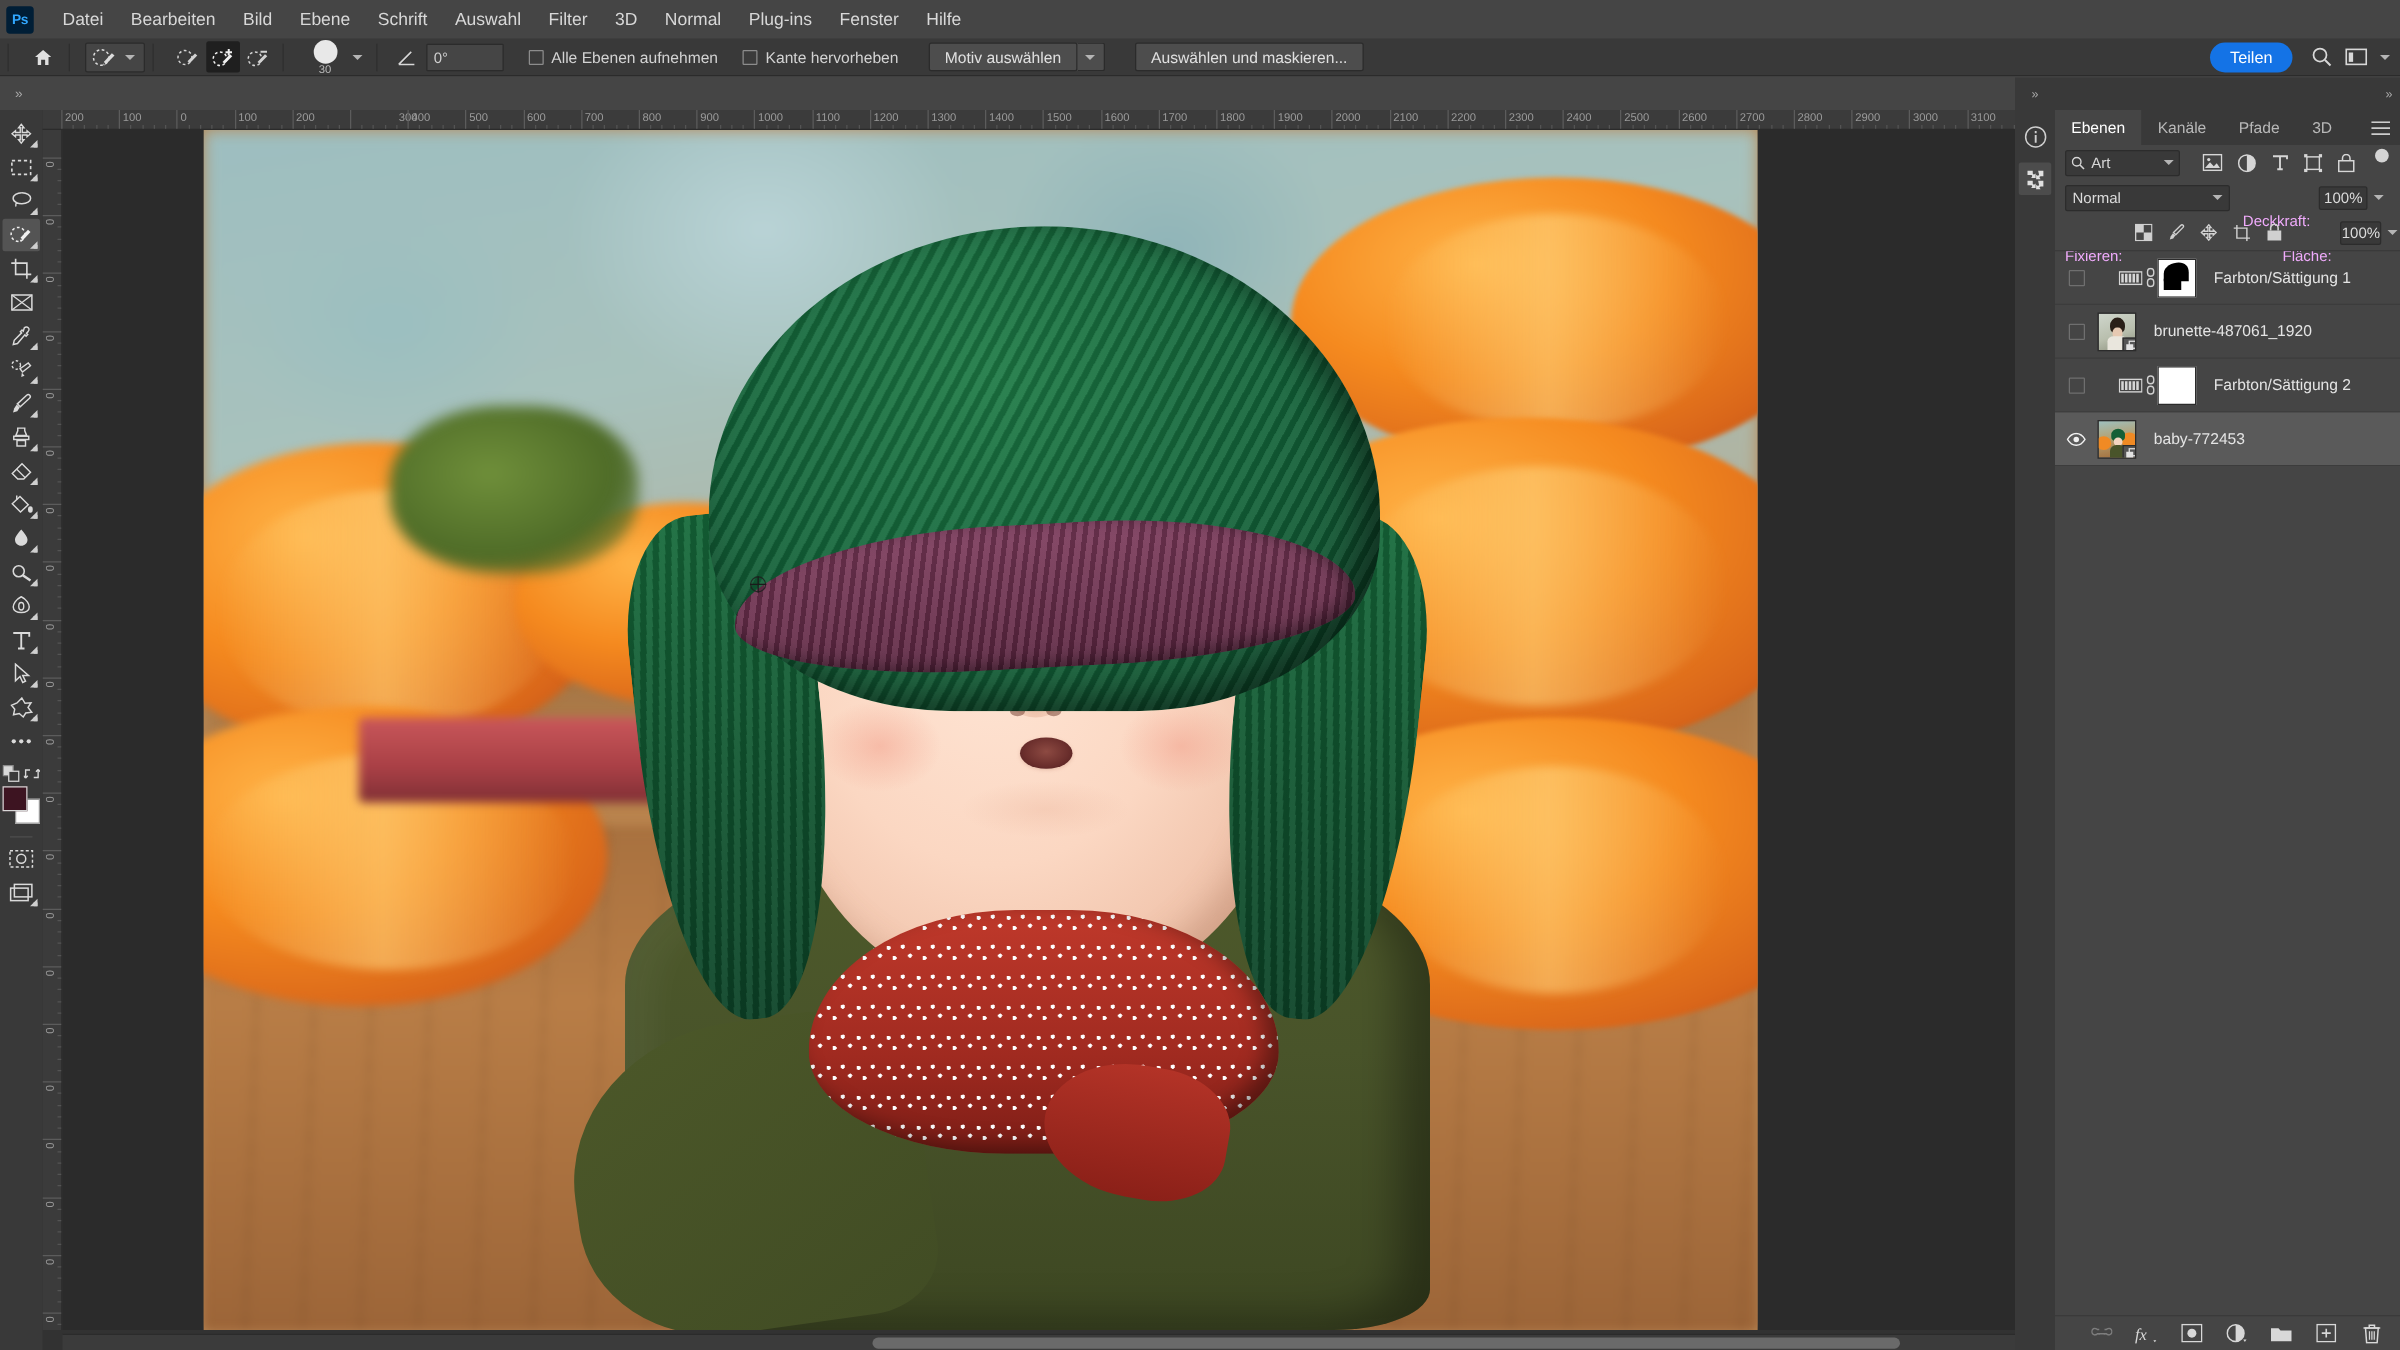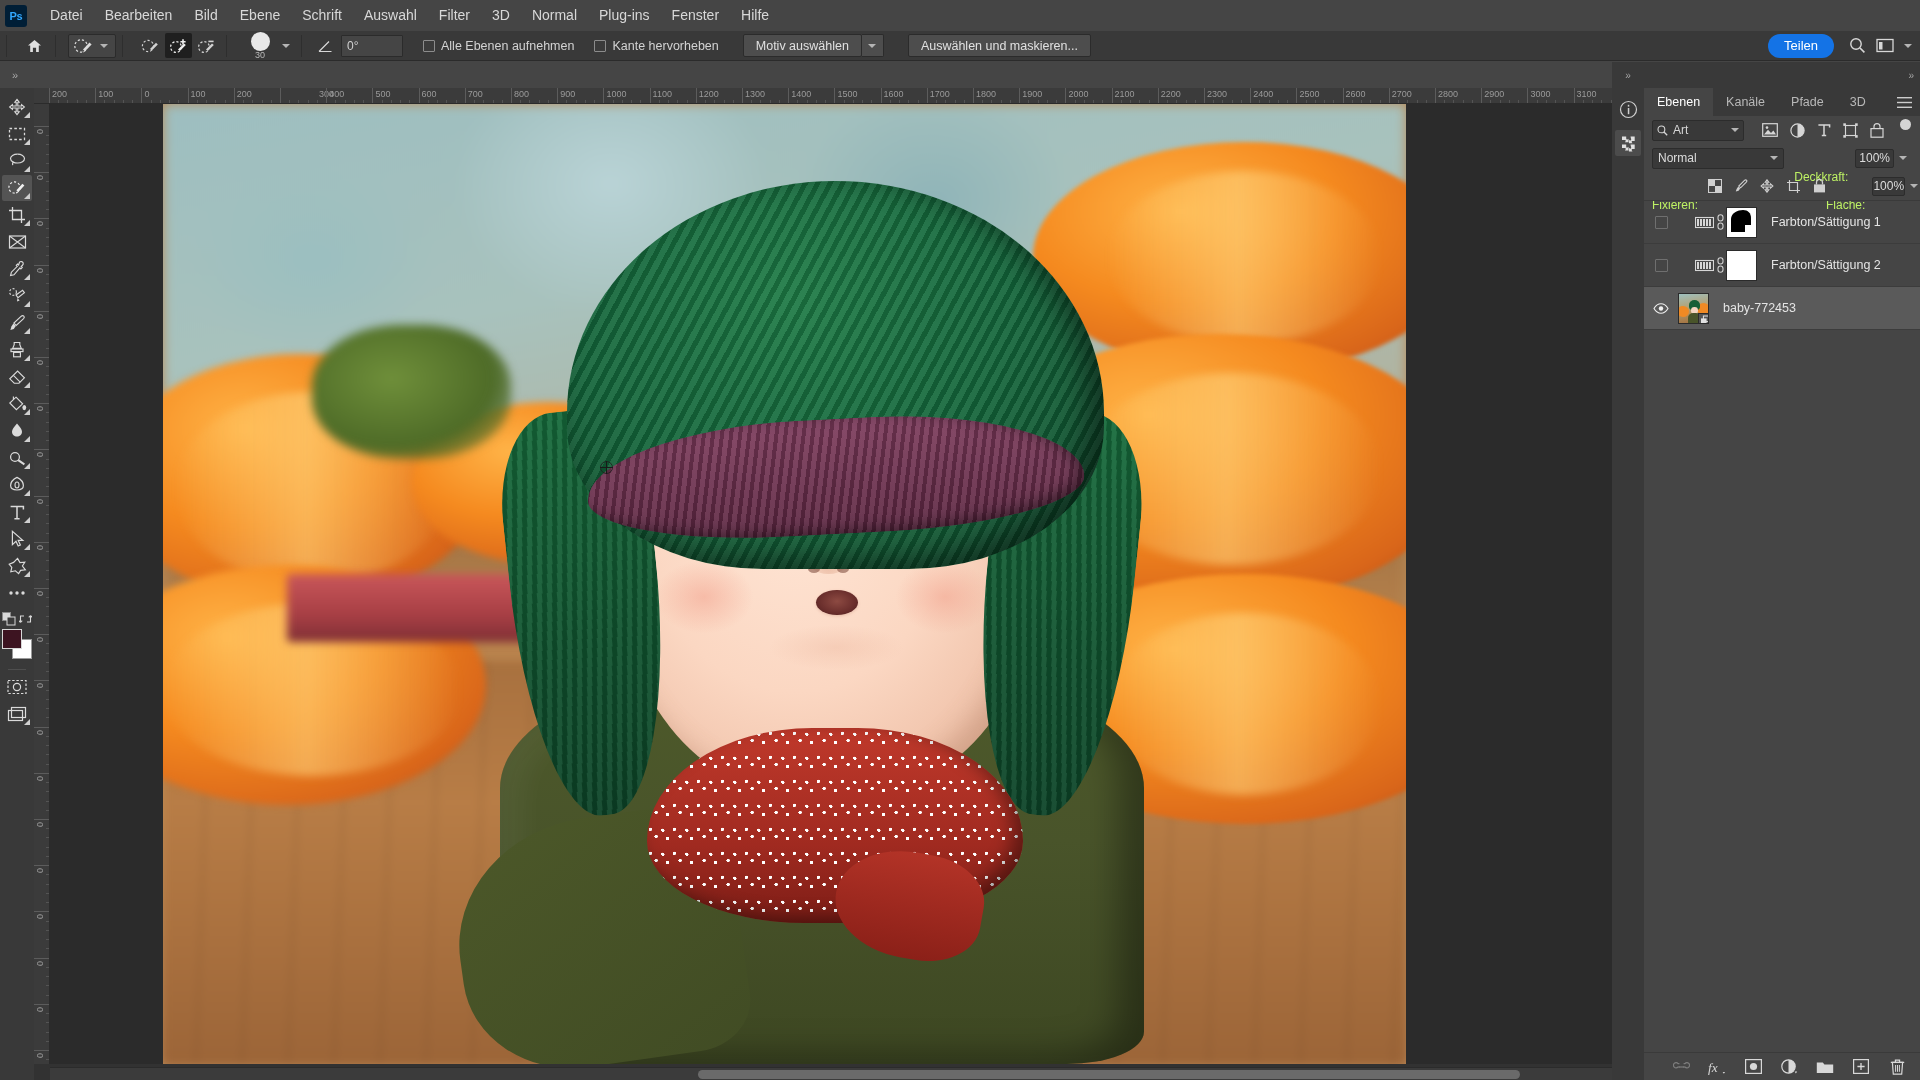--- a/index.html
+++ b/index.html
@@ -376,21 +376,21 @@
   .filter-icons{display:flex;align-items:center;gap:12px;margin-left:18px;}
   .filter-toggle{
     width:13px;height:22px;margin-left:auto;display:flex;align-items:flex-start;justify-content:center;
   }
   .toggle-knob{width:11px;height:11px;border-radius:50%;background:#d4d4d4;}
   .blend-select{
     display:flex;align-items:center;justify-content:space-between;
     width:156px;height:21px;background:#393939;border:1px solid #2c2c2c;border-radius:2px;
     padding:0 5px;font-size:12px;color:#dcdcdc;
   }
-  .lbl{font-size:12px;color:#bef264;white-space:nowrap;margin-top:37px;}
+  .lbl{font-size:12px;color:#f0abfc;white-space:nowrap;margin-top:37px;}
   .num-field{
     width:46px;height:19px;background:#393939;border:1px solid #2c2c2c;border-radius:2px;
     font-size:12px;color:#dcdcdc;display:flex;align-items:center;justify-content:center;
   }
   .lock-icons{display:flex;align-items:center;gap:12px;margin-left:10px;}
   .layers-list{flex:1;overflow:hidden;border-top:1px solid #3a3a3a;}
   .layer-row{
     height:43px;display:flex;align-items:center;border-bottom:1px solid #3c3c3c;
     padding-left:4px;
   }
@@ -1275,20 +1275,40 @@
             <svg width="31" height="31" viewBox="0 0 31 31" style="position:absolute;left:0;top:0;">
               <rect width="31" height="31" fill="#ffffff"></rect>
               <path d="M4 11 C4 5 11 2 16 2 C21 2 24 5 24 10 L24 17 L4 17 Z" fill="#000000"></path>
               <path d="M4 15 L18 15 L18 24 L4 24 Z" fill="#000000"></path>
             </svg>
           </div>
         </div>
         <div class="layer-name">Farbton/Sättigung 1</div>
       </div>
 
+      <div class="layer-row">
+        <div class="eye-cell">
+          <div class="eye-box"></div>
+        </div>
+        <div class="thumb-wrap" style="margin-left:4px;">
+          <div class="img-thumb">
+            <div style="position:absolute;inset:0;background:linear-gradient(160deg,#cfd6cc 0%,#b9bfae 55%,#8b8f7c 100%);"></div>
+            <div style="position:absolute;left:9px;top:3px;width:12px;height:13px;background:#2a2018;border-radius:50% 50% 42% 42%;"></div>
+            <div style="position:absolute;left:11px;top:11px;width:8px;height:9px;background:#e6c9b2;border-radius:45%;"></div>
+            <div style="position:absolute;left:7px;top:18px;width:16px;height:13px;background:#e9e6dd;border-radius:30% 30% 0 0;"></div>
+            <div class="smart-badge">
+              <svg width="10" height="10" viewBox="0 0 10 10">
+                  <rect x="1" y="3.4" width="5.6" height="5.6" fill="#e2e2e2"></rect>
+                  <rect x="3.4" y="1" width="5.6" height="5.6" fill="none" stroke="#e2e2e2" stroke-width="1"></rect>
+                </svg>
+            </div>
+          </div>
+        </div>
+        <div class="layer-name">brunette-487061_1920</div>
+      </div>
 
       <div class="layer-row">
         <div class="eye-cell">
           <div class="eye-box"></div>
         </div>
         <div class="thumb-wrap" style="margin-left:20px;">
           <div class="adj-icon">
             <svg width="19" height="15" viewBox="0 0 19 15">
               <rect x=".5" y="2.5" width="18" height="10" fill="none" stroke="#d6d6d6" stroke-width="1.1"></rect>
               <rect x="2" y="4" width="2" height="7" fill="#d6d6d6"></rect>

